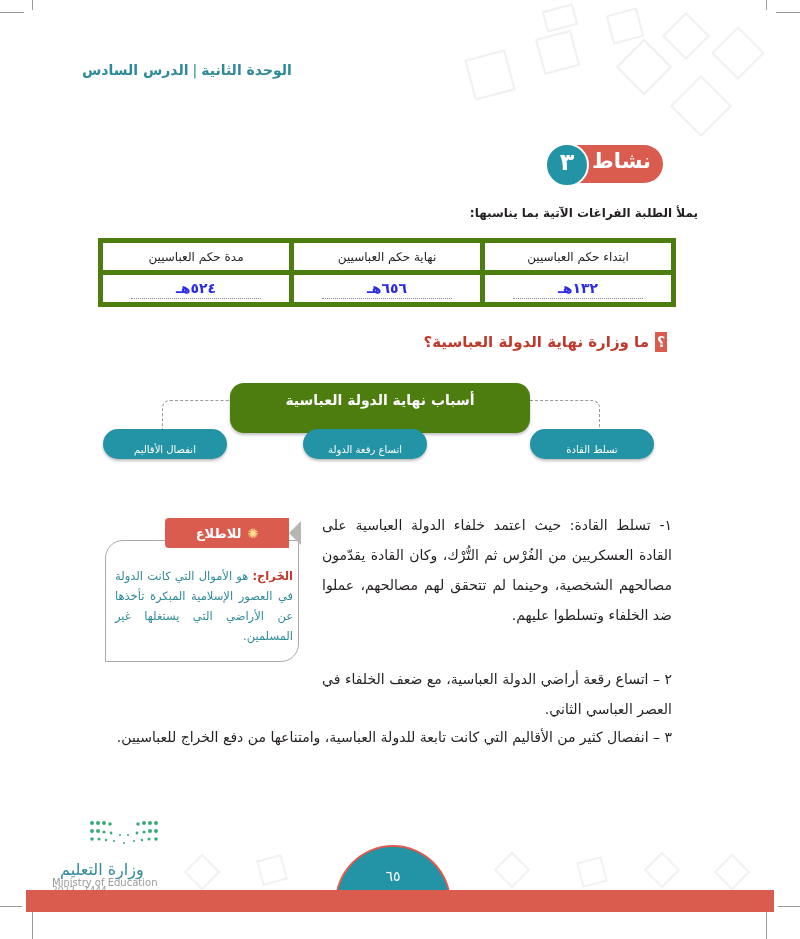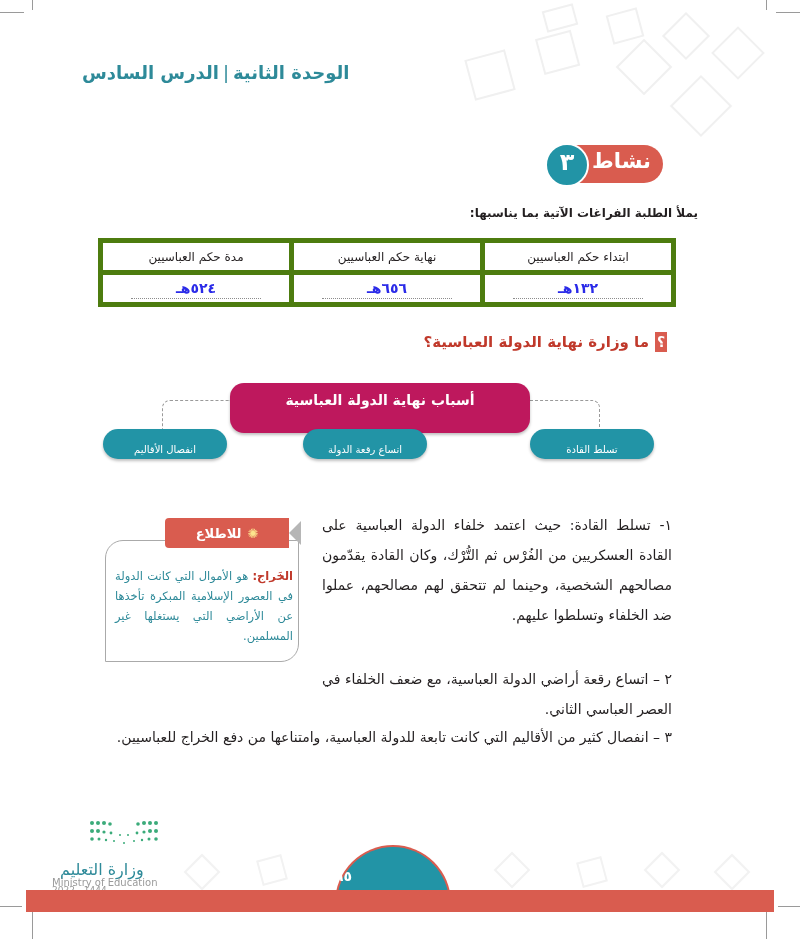--- a/index.html
+++ b/index.html
@@ -5,21 +5,21 @@
   * { box-sizing: border-box; margin: 0; padding: 0; }
   html, body { width: 800px; height: 939px; background: #ffffff; overflow: hidden; }
   body { position: relative; font-family: "DejaVu Sans", sans-serif; color: #231f20; }
 
   .bg-deco { position: absolute; inset: 0; pointer-events: none; }
 
   .crop { position: absolute; background: #9a9a9a; }
 
   .header-breadcrumb {
     position: absolute; top: 62px; left: 82px;
-    font-size: 18px; font-weight: bold; color: #2e8a99;
+    font-size: 14px; font-weight: bold; color: #2e8a99;
     direction: rtl; white-space: nowrap;
   }
   .header-breadcrumb .sep { color: #2e8a99; margin: 0 4px; font-weight: normal; }
 
   .activity-badge {
     position: absolute; top: 143px; left: 545px;
     width: 118px; height: 42px;
   }
   .activity-badge .pill {
     position: absolute; right: 0; top: 2px; width: 90px; height: 38px;
@@ -70,21 +70,21 @@
   .question-icon {
     display: inline-block; width: 12px; height: 20px;
     background: #d95c4f; color: #fff; font-size: 14px; line-height: 20px;
     text-align: center; font-weight: bold;
   }
 
   .diagram { position: absolute; top: 375px; left: 100px; width: 560px; height: 110px; }
   .diagram .conn { position: absolute; border-color: #9a9a9a; border-style: dashed; border-width: 0; }
   .main-node {
     position: absolute; left: 130px; top: 8px; width: 300px; height: 50px;
-    background: #be185d; border-radius: 14px; color: #fff;
+    background: #4d7c0f; border-radius: 14px; color: #fff;
     font-size: 14px; font-weight: bold; text-align: center; line-height: 34px;
     direction: rtl; box-shadow: 0 2px 3px rgba(0,0,0,0.25);
   }
   .sub-node {
     position: absolute; top: 54px; height: 30px; width: 124px;
     background: #2294a6; border-radius: 16px; color: #fff;
     font-size: 10px; text-align: center; line-height: 42px;
     direction: rtl; box-shadow: 0 2px 3px rgba(0,0,0,0.25);
   }
 
@@ -137,21 +137,21 @@
     position: absolute; top: 890px; left: 26px; width: 748px; height: 22px;
     background: #d95c4f;
   }
   .page-dome {
     position: absolute; top: 845px; left: 335px; width: 116px; height: 58px;
     background: #2294a6; border: 2px solid #d95c4f; border-bottom: none;
     border-radius: 58px 58px 0 0;
   }
   .page-number {
     position: absolute; top: 868px; left: 335px; width: 116px;
-    text-align: left; color: #fff; font-size: 14px; font-weight: bold;
+    text-align: center; color: #fff; font-size: 14px; font-weight: normal;
   }
 </style>
 </head>
 <body>
 
 <svg class="bg-deco" width="800" height="939">
   <g fill="none" stroke="#f0f0f0" stroke-width="2">
     <rect x="470" y="55" width="40" height="40" transform="rotate(-15 490 75)"></rect>
     <rect x="540" y="35" width="35" height="35" transform="rotate(-15 557 52)"></rect>
     <rect x="610" y="12" width="30" height="28" transform="rotate(-15 625 26)"></rect>

